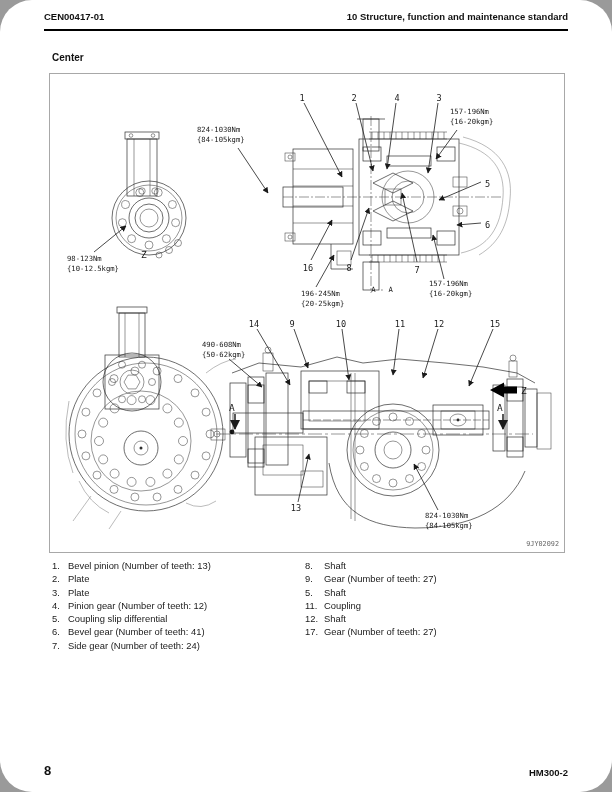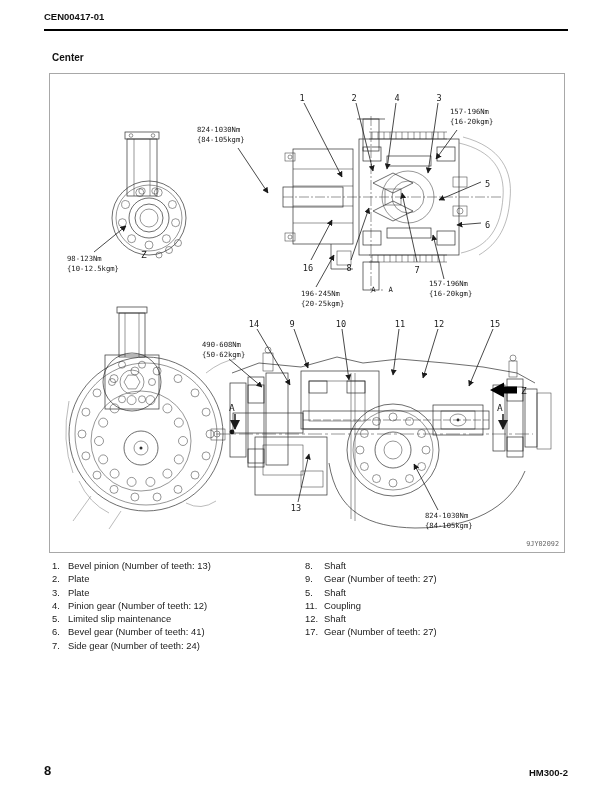--- a/index.html
+++ b/index.html
@@ -1,19 +1,20 @@
 <!DOCTYPE html>
 <html><head>
 <meta charset="utf-8">
 <style>
   html,body { margin:0; padding:0; background:#9a9a9a; }
   .page {
     position:relative; width:612px; height:792px; margin:0 auto;
     background:#ffffff; font-family:"Liberation Sans", sans-serif; color:#111;
     overflow:hidden;
+    border-radius:32px;
   }
   .abs { position:absolute; }
   .hdr-left  { left:44px; top:11px; font-size:9.5px; font-weight:bold; }
   .hdr-right { right:44px; top:11px; font-size:9.5px; font-weight:bold; }
   .hdr-rule  { left:44px; width:524px; top:29px; height:2px; background:#000; }
   .section-title { left:44px; top:52px; font-size:10px; font-weight:bold;margin-left:8px; }
   .fig-box {
     left:49px; top:73px; width:514px; height:478px;
     border:1px solid #a8a8a8; background:#fff;
   }
@@ -34,20 +35,21 @@
   .pnum-r { width:19px; flex:none; }
   .page-num { left:44px; top:763px; font-size:13px; font-weight:bold; }
   .model    { right:44px; top:767px; font-size:9.5px; font-weight:bold; }
 </style>
 </head>
 <body>
 
 <div class="page">
 
   <div class="abs hdr-left">CEN00417-01</div>
+  <div class="abs hdr-right">10 Structure, function and maintenance standard</div>
   <div class="abs hdr-rule"></div>
 
   <div class="abs section-title">Center</div>
 
   <div class="abs fig-box">
     <svg width="514" height="478" viewBox="49 73 514 478" xmlns="http://www.w3.org/2000/svg">
       <defs>
         <marker id="arr" viewBox="0 0 10 10" refX="9" refY="5" markerWidth="7.5" markerHeight="7.5" orient="auto-start-reverse">
           <path d="M0,0 L10,5 L0,10 z" fill="#1a1a1a"></path>
         </marker>
@@ -329,21 +331,21 @@
     <div class="prow">
         <span class="pnum-l">3.</span>
         <span>Plate</span>
       </div>
     <div class="prow">
         <span class="pnum-l">4.</span>
         <span>Pinion gear (Number of teeth: 12)</span>
       </div>
     <div class="prow">
         <span class="pnum-l">5.</span>
-        <span>Limited slip maintenance</span>
+        <span>Coupling slip differential</span>
       </div>
     <div class="prow">
         <span class="pnum-l">6.</span>
         <span>Bevel gear (Number of teeth: 41)</span>
       </div>
     <div class="prow">
         <span class="pnum-l">7.</span>
         <span>Side gear (Number of teeth: 24)</span>
       </div>
   </div>

